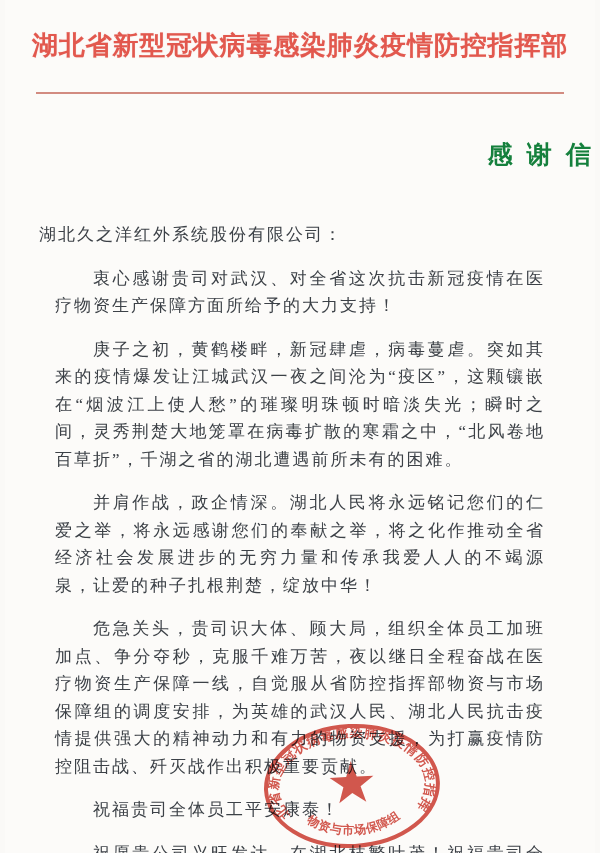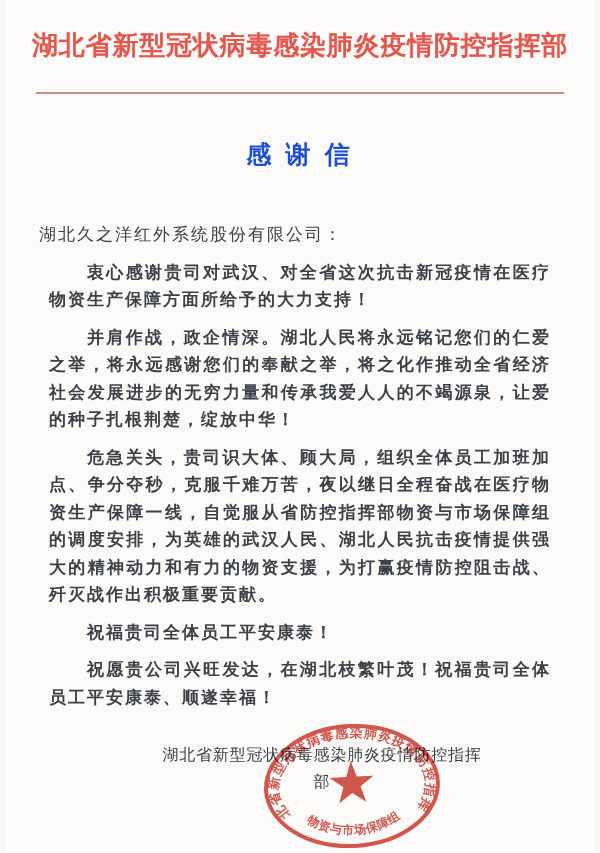--- a/index.html
+++ b/index.html
@@ -24,37 +24,37 @@
     text-shadow: 0 0 1px rgba(226,88,78,0.35);
   }
   .letterhead-rule {
     width: 528px;
     height: 2px;
     margin: 26px auto 0 auto;
     background: #d28b81;
   }
   .doc-title {
     margin-top: 44px;
-    text-align: center;
+    text-align: right;
     font-size: 25px;
     font-weight: 600;
     letter-spacing: 4px;
-    color: #1d4ed8;
+    color: #15803d;
   }
   .content {
     margin-top: 50px;
     padding: 0 34px;
     font-size: 17px;
     letter-spacing: 2px;
     line-height: 27.5px;
     color: #3c4147;
     text-align: justify;
   }
   .salutation { margin-bottom: 8px; }
-  .content p.para { text-indent: 38px; margin: 10px; font-weight: bold; }
+  .content p.para { text-indent: 38px; margin: 16px; }
   .signature {
     margin-top: 30px;
     margin-left: auto;
     margin-right: 74px;
     width: 330px;
     text-align: center;
     color: #3c4147;
     line-height: 27px;
   }
   .sig-org  { font-size: 16px; letter-spacing: 0.8px; }
@@ -79,20 +79,21 @@
 <div class="page">
 
   <div class="letterhead">湖北省新型冠状病毒感染肺炎疫情防控指挥部</div>
   <div class="letterhead-rule"></div>
 
   <div class="doc-title">感 谢 信</div>
 
   <div class="content">
     <p class="salutation">湖北久之洋红外系统股份有限公司：</p>
     <p class="para">衷心感谢贵司对武汉、对全省这次抗击新冠疫情在医疗物资生产保障方面所给予的大力支持！</p>
+    <p class="para">庚子之初，黄鹤楼畔，新冠肆虐，病毒蔓虐。突如其来的疫情爆发让江城武汉一夜之间沦为“疫区”，这颗镶嵌在“烟波江上使人愁”的璀璨明珠顿时暗淡失光；瞬时之间，灵秀荆楚大地笼罩在病毒扩散的寒霜之中，“北风卷地百草折”，千湖之省的湖北遭遇前所未有的困难。</p>
     <p class="para">并肩作战，政企情深。湖北人民将永远铭记您们的仁爱之举，将永远感谢您们的奉献之举，将之化作推动全省经济社会发展进步的无穷力量和传承我爱人人的不竭源泉，让爱的种子扎根荆楚，绽放中华！</p>
     <p class="para">危急关头，贵司识大体、顾大局，组织全体员工加班加点、争分夺秒，克服千难万苦，夜以继日全程奋战在医疗物资生产保障一线，自觉服从省防控指挥部物资与市场保障组的调度安排，为英雄的武汉人民、湖北人民抗击疫情提供强大的精神动力和有力的物资支援，为打赢疫情防控阻击战、歼灭战作出积极重要贡献。</p>
     <p class="para">祝福贵司全体员工平安康泰！</p>
     <p class="para">祝愿贵公司兴旺发达，在湖北枝繁叶茂！祝福贵司全体员工平安康泰、顺遂幸福！</p>
 
     <div class="signature">
       <div class="sig-org">湖北省新型冠状病毒感染肺炎疫情防控指挥部</div>
 
     </div>
   </div>

